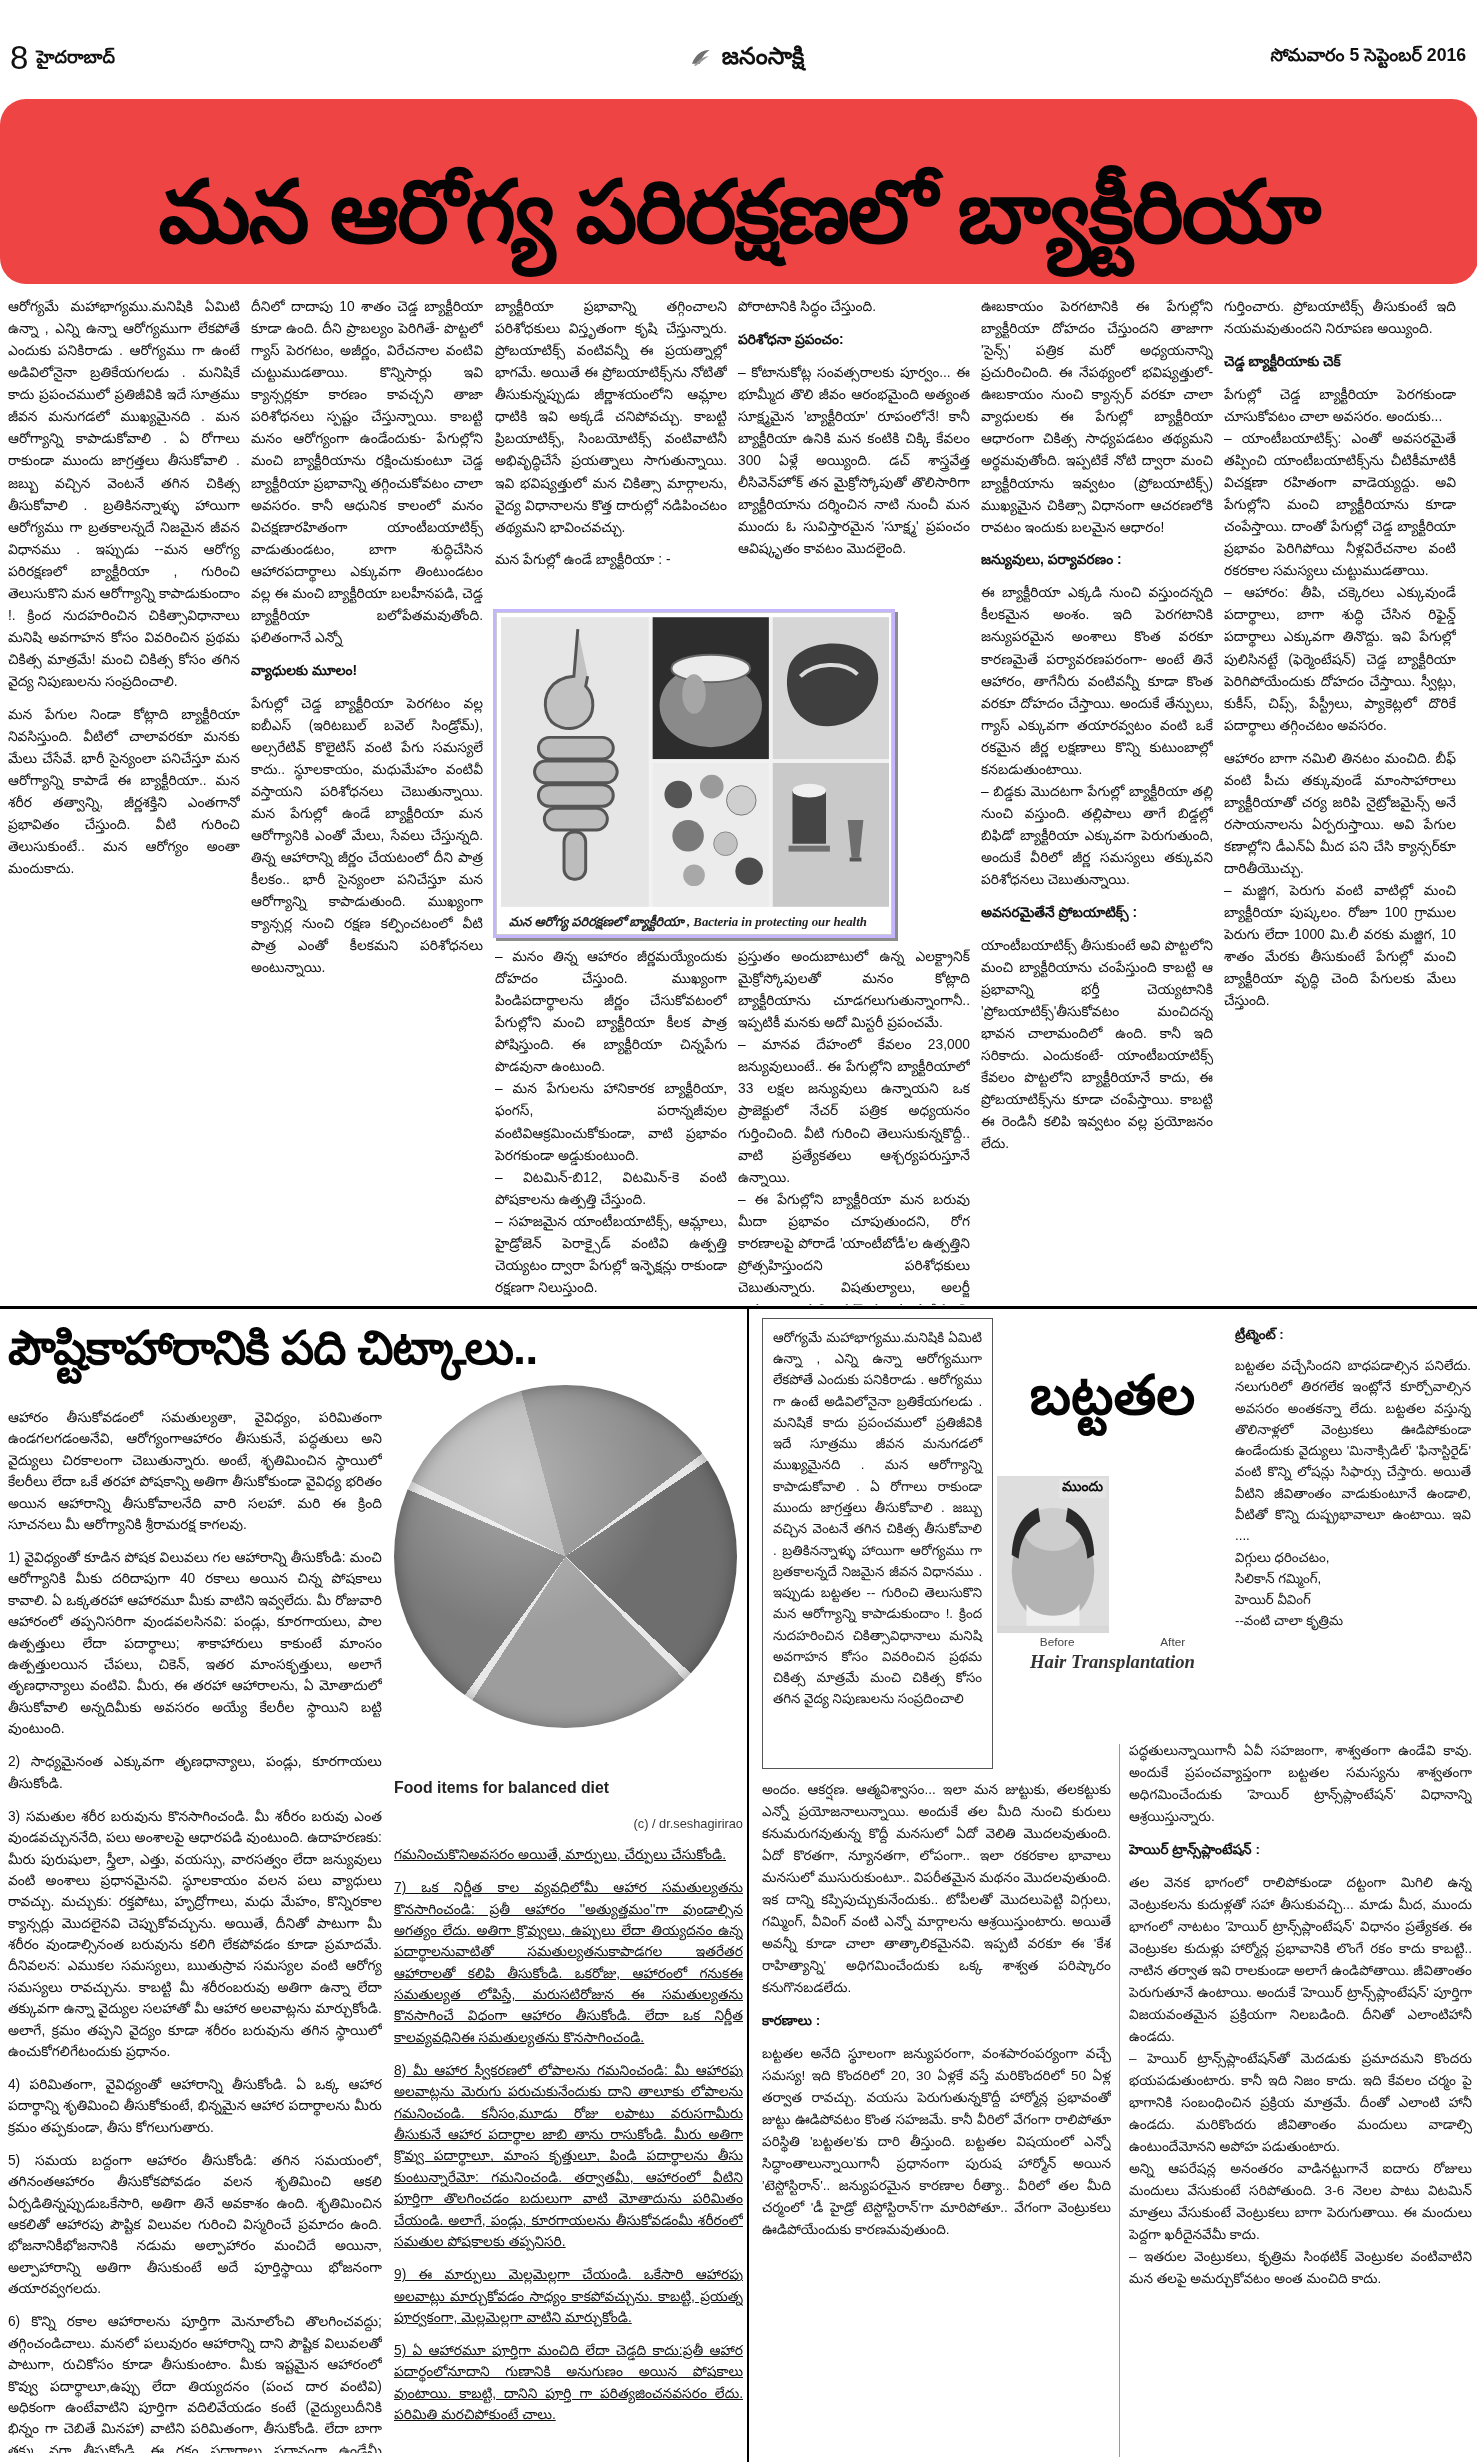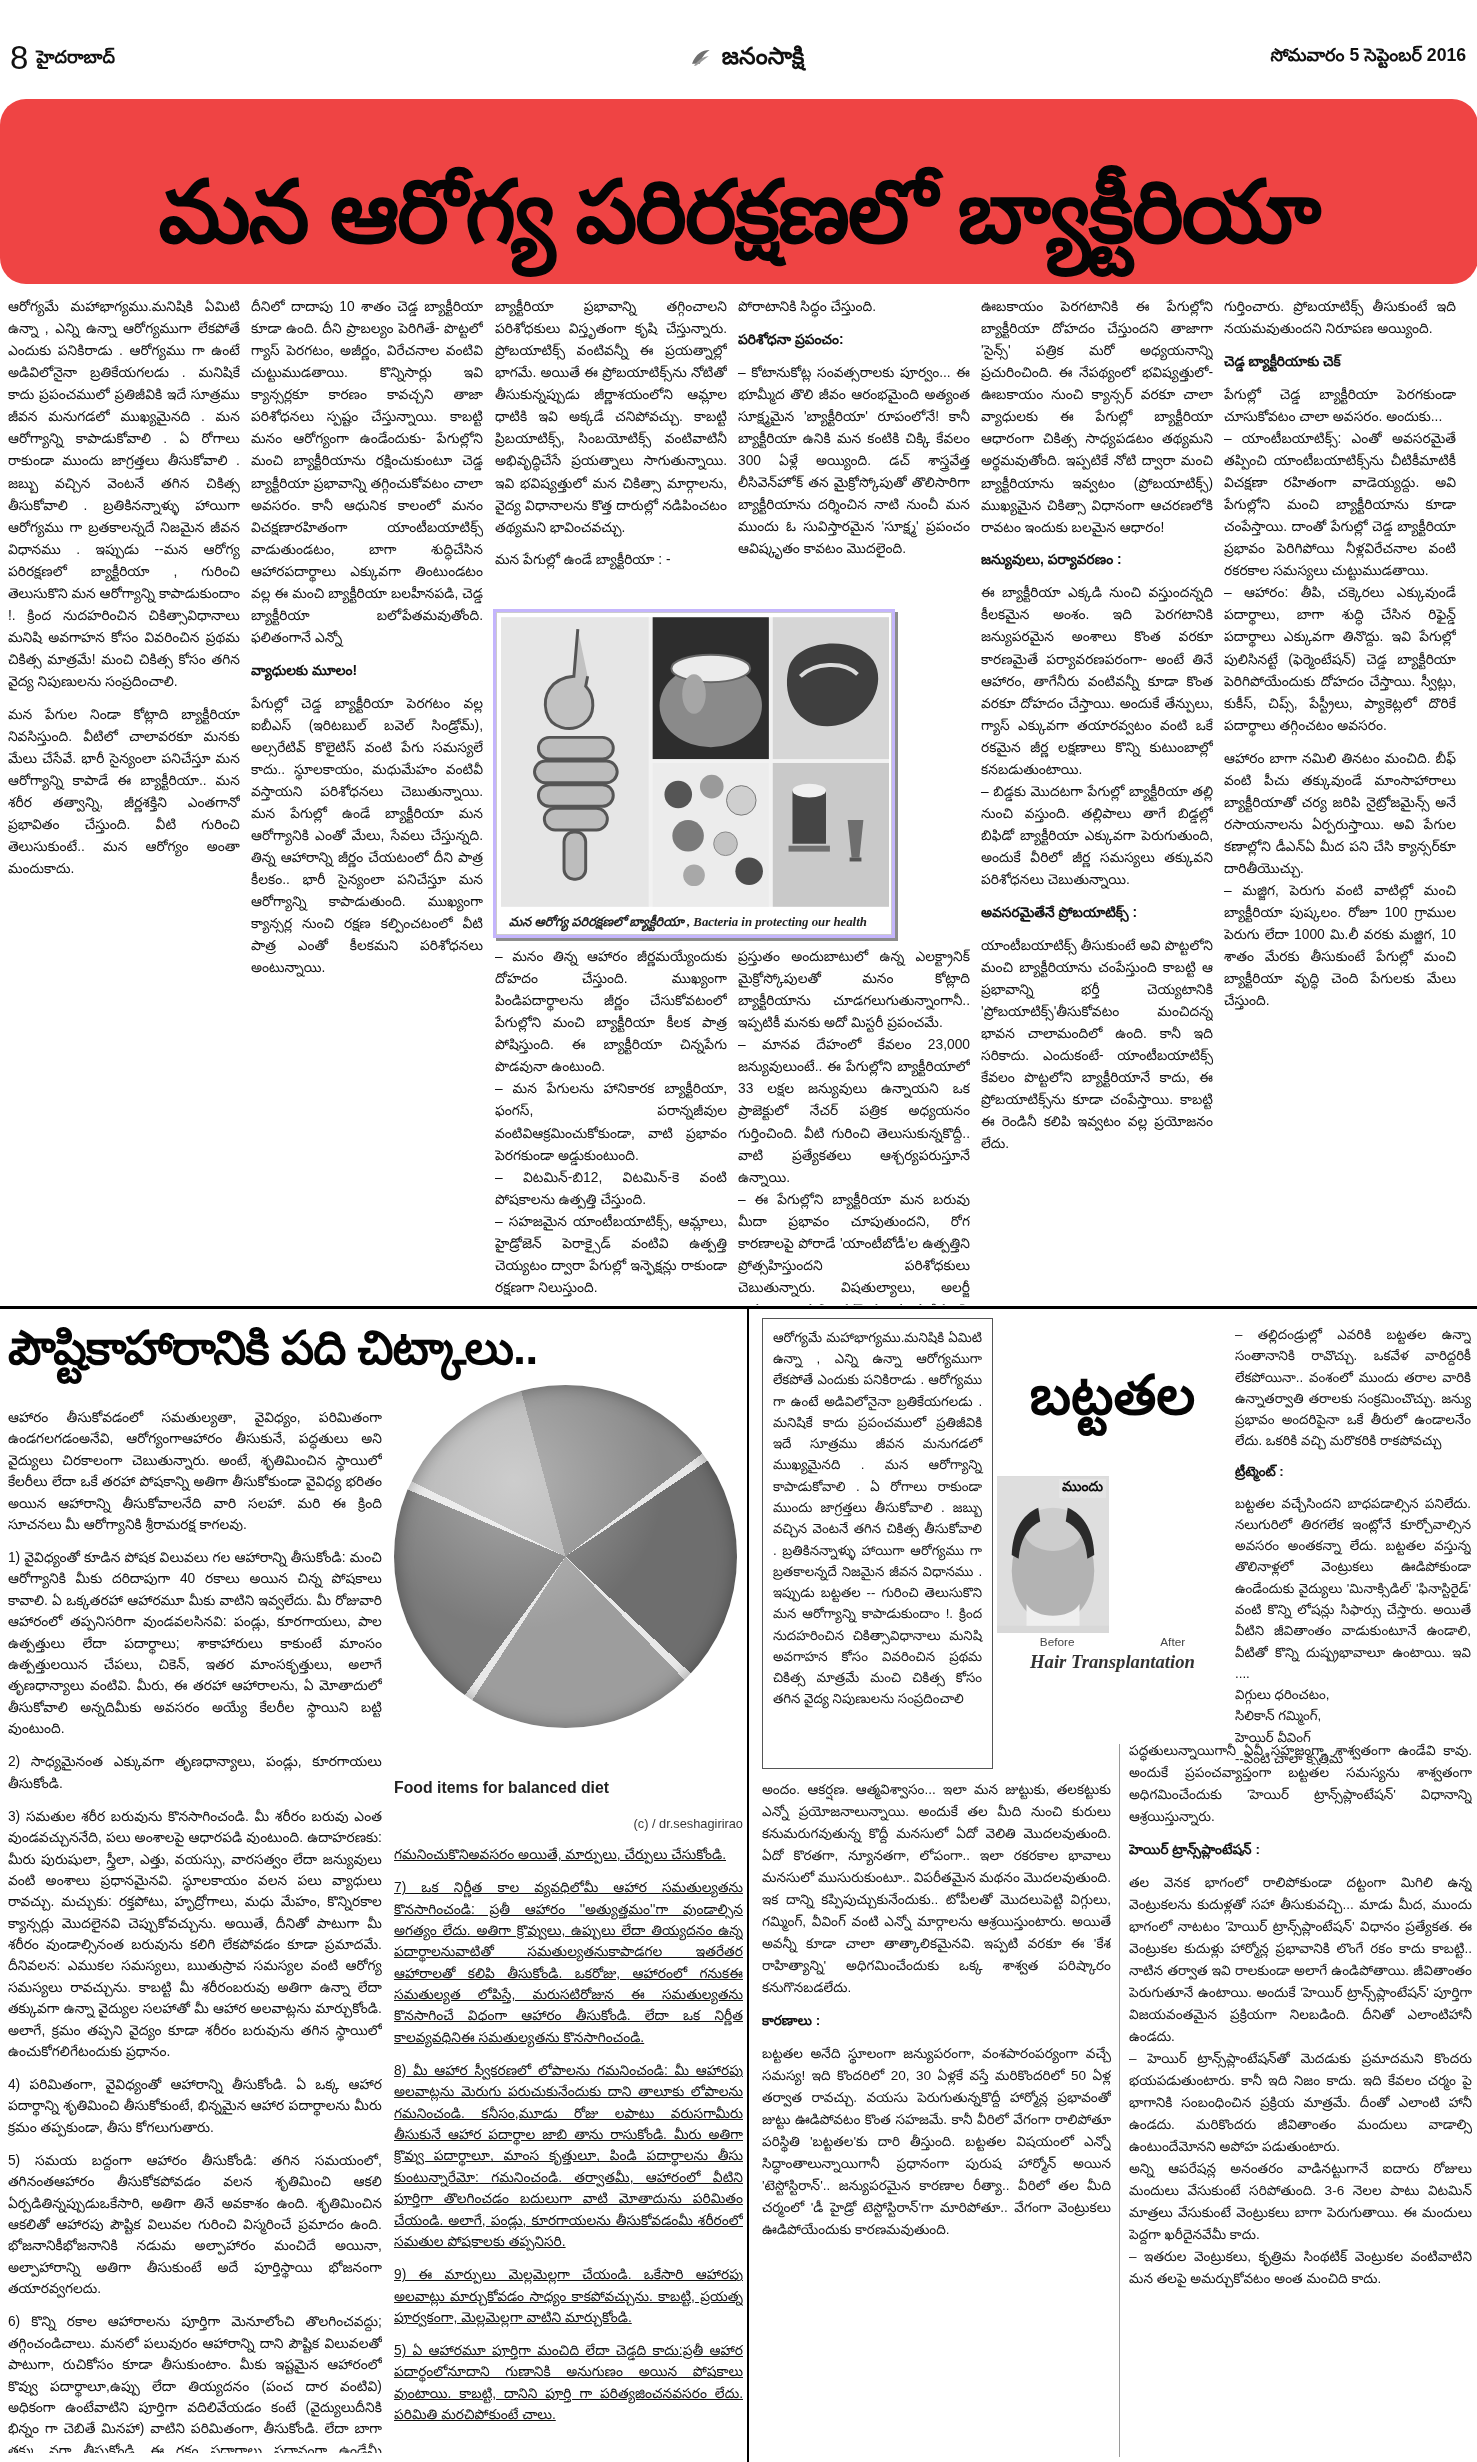--- a/index.html
+++ b/index.html
@@ -209,21 +209,20 @@
     <p class="pre">5) ఏ ఆహారమూ పూర్తిగా మంచిది లేదా చెడ్డది కాదు:ప్రతీ ఆహార పదార్థంలోనూదాని గుణానికి అనుగుణం అయిన పోషకాలు వుంటాయి. కాబట్టి, దానిని పూర్తి గా పరిత్యజించనవసరం లేదు. పరిమితి మరచిపోకుంటే చాలు.</p>
   </div>
 
   <div class="abs bald-box">
     <span class="pre">ఆరోగ్యమే మహాభాగ్యము.మనిషికి ఏమిటి ఉన్నా , ఎన్ని ఉన్నా ఆరోగ్యముగా లేకపోతే ఎందుకు పనికిరాడు . ఆరోగ్యము గా ఉంటే అడివిలోనైనా బ్రతికేయగలడు . మనిషికే కాదు ప్రపంచములో ప్రతిజీవికి ఇదే సూత్రము జీవన మనుగడలో ముఖ్యమైనది . మన ఆరోగ్యాన్ని కాపాడుకోవాలి . ఏ రోగాలు రాకుండా ముందు జాగ్రత్తలు తీసుకోవాలి . జబ్బు వచ్చిన వెంటనే తగిన చికిత్స తీసుకోవాలి . బ్రతికినన్నాళ్ళు హాయిగా ఆరోగ్యము గా బ్రతకాలన్నదే నిజమైన జీవన విధానము . ఇప్పుడు బట్టతల -- గురించి తెలుసుకొని మన ఆరోగ్యాన్ని కాపాడుకుందాం !. క్రింద నుదహరించిన చికిత్సావిధానాలు మనిషి అవగాహన కోసం వివరించిన ప్రథమ చికిత్స మాత్రమే మంచి చికిత్స కోసం తగిన వైద్య నిపుణులను సంప్రదించాలి</span>
   </div>
 
   <div class="abs bald-h">బట్టతల</div>
 
   <div class="abs bald-right">
-    <p class="pre">– తల్లిదండ్రుల్లో ఎవరికి బట్టతల ఉన్నా సంతానానికి రావొచ్చు. ఒకవేళ వారిద్దరికీ లేకపోయినా.. వంశంలో ముందు తరాల వారికి ఉన్నాతర్వాతి తరాలకు సంక్రమించొచ్చు. జన్యు ప్రభావం అందరిపైనా ఒకే తీరులో ఉండాలనేం లేదు. ఒకరికి వచ్చి మరొకరికి రాకపోవచ్చు</p>
     <p class="sub">ట్రీట్మెంట్ :</p>
     <p class="pre">బట్టతల వచ్చేసిందని బాధపడాల్సిన పనిలేదు. నలుగురిలో తిరగలేక ఇంట్లోనే కూర్చోవాల్సిన అవసరం అంతకన్నా లేదు. బట్టతల వస్తున్న తొలినాళ్లలో వెంట్రుకలు ఊడిపోకుండా ఉండేందుకు వైద్యులు 'మినాక్సిడిల్' 'ఫినాస్టిరైడ్' వంటి కొన్ని లోషన్లు సిఫార్సు చేస్తారు. అయితే వీటిని జీవితాంతం వాడుకుంటూనే ఉండాలి, వీటితో కొన్ని దుష్ప్రభావాలూ ఉంటాయి. ఇవి ....
 విగ్గులు ధరించటం,
 సిలికాన్ గమ్మింగ్,
 హెయిర్ వీవింగ్
 --వంటి చాలా కృత్రిమ</p>
   </div>
 
   <div class="abs photos">
     <div class="ph-row">

